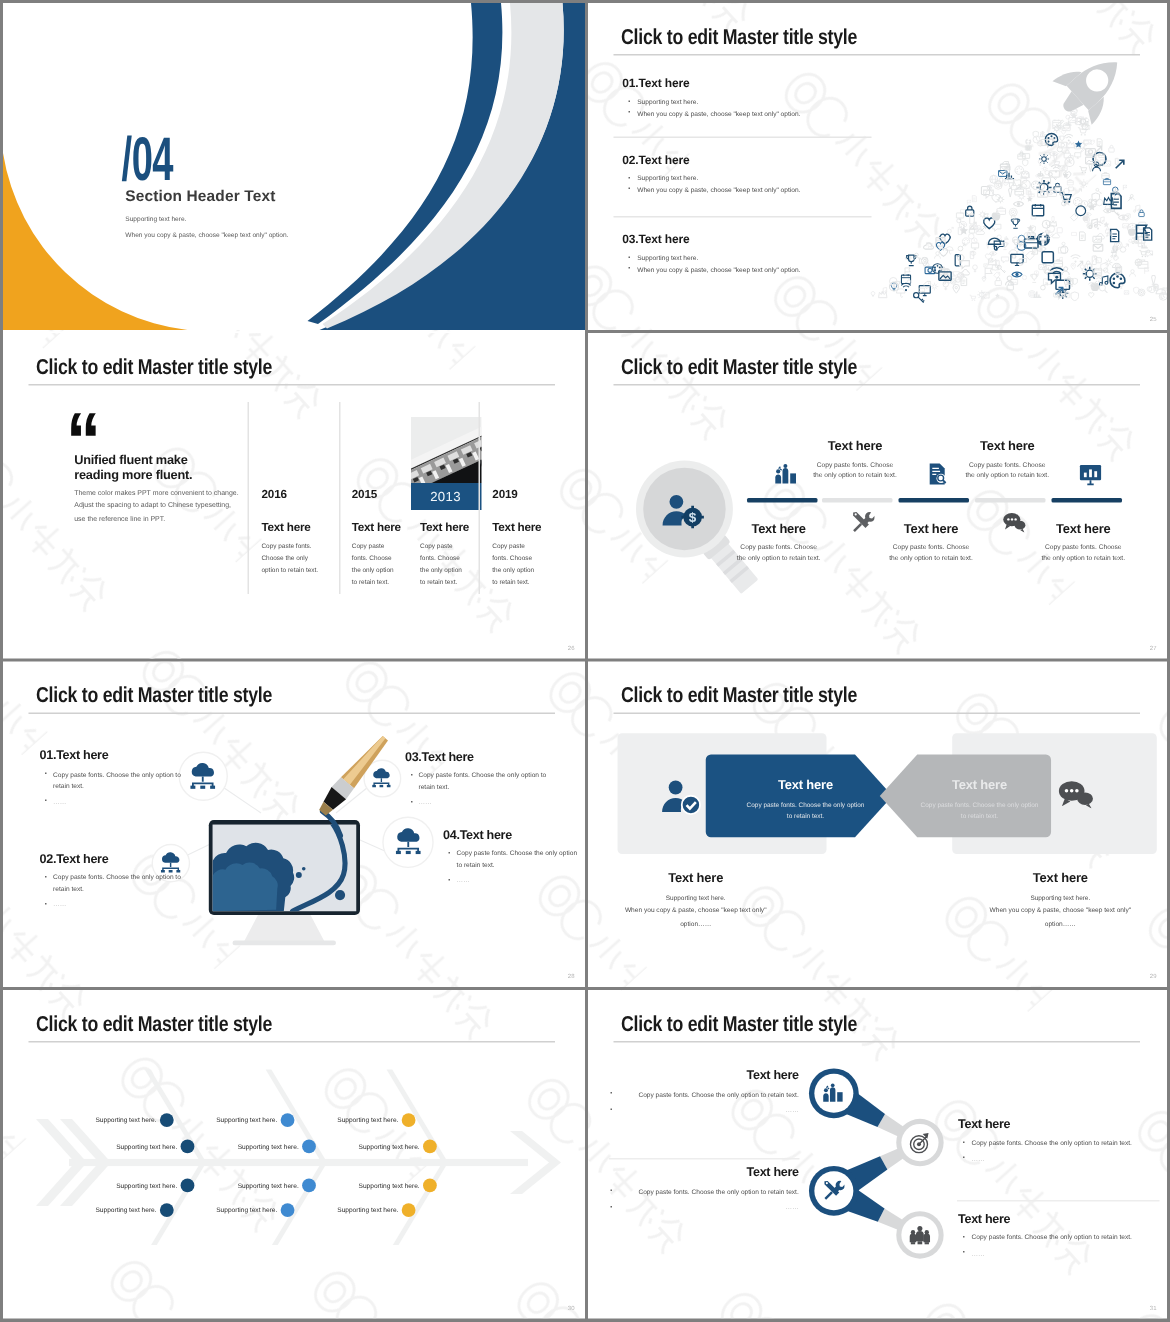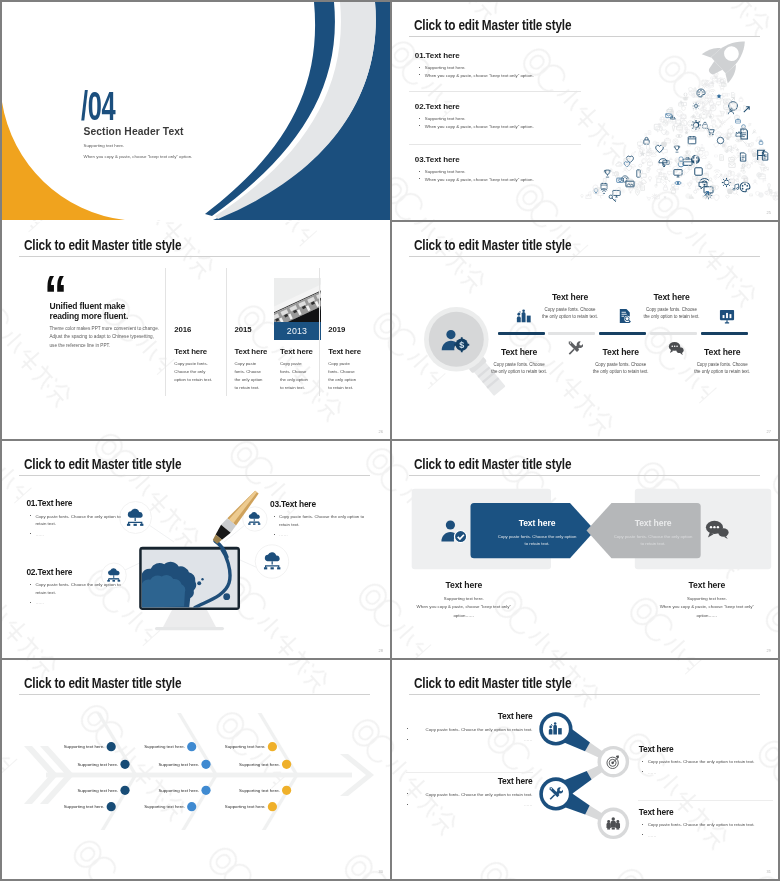--- a/index.html
+++ b/index.html
@@ -1041,20 +1041,25 @@
     <div class="s5blk" style="left:24.4px;top:126.8px;width:96px">
       <div class="s5h">02.Text here</div>
       <div class="s5b"><i class="bu"></i><span>Copy paste fonts. Choose the only option to retain text.</span></div>
       <div class="s5b"><i class="bu"></i><span class="dots">……</span></div>
     </div>
     <div class="s5blk" style="left:268px;top:58.8px;width:105px">
       <div class="s5h">03.Text here</div>
       <div class="s5b"><i class="bu"></i><span>Copy paste fonts. Choose the only option to retain text.</span></div>
       <div class="s5b"><i class="bu"></i><span class="dots">……</span></div>
     </div>
+    <div class="s5blk" style="left:293.4px;top:110.6px;width:93px">
+      <div class="s5h">04.Text here</div>
+      <div class="s5b"><i class="bu"></i><span>Copy paste fonts. Choose the only option to retain text.</span></div>
+      <div class="s5b"><i class="bu"></i><span class="dots">……</span></div>
+    </div>
     <svg class="s5cl c1" viewBox="0 0 28 24">
         <use href="#cloudnet"></use>
       </svg>
     <svg class="s5cl c2" viewBox="0 0 28 24">
         <use href="#cloudnet"></use>
       </svg>
     <svg class="s5cl c3" viewBox="0 0 28 24">
         <use href="#cloudnet"></use>
       </svg>
     <svg class="s5cl c4" viewBox="0 0 28 24">

